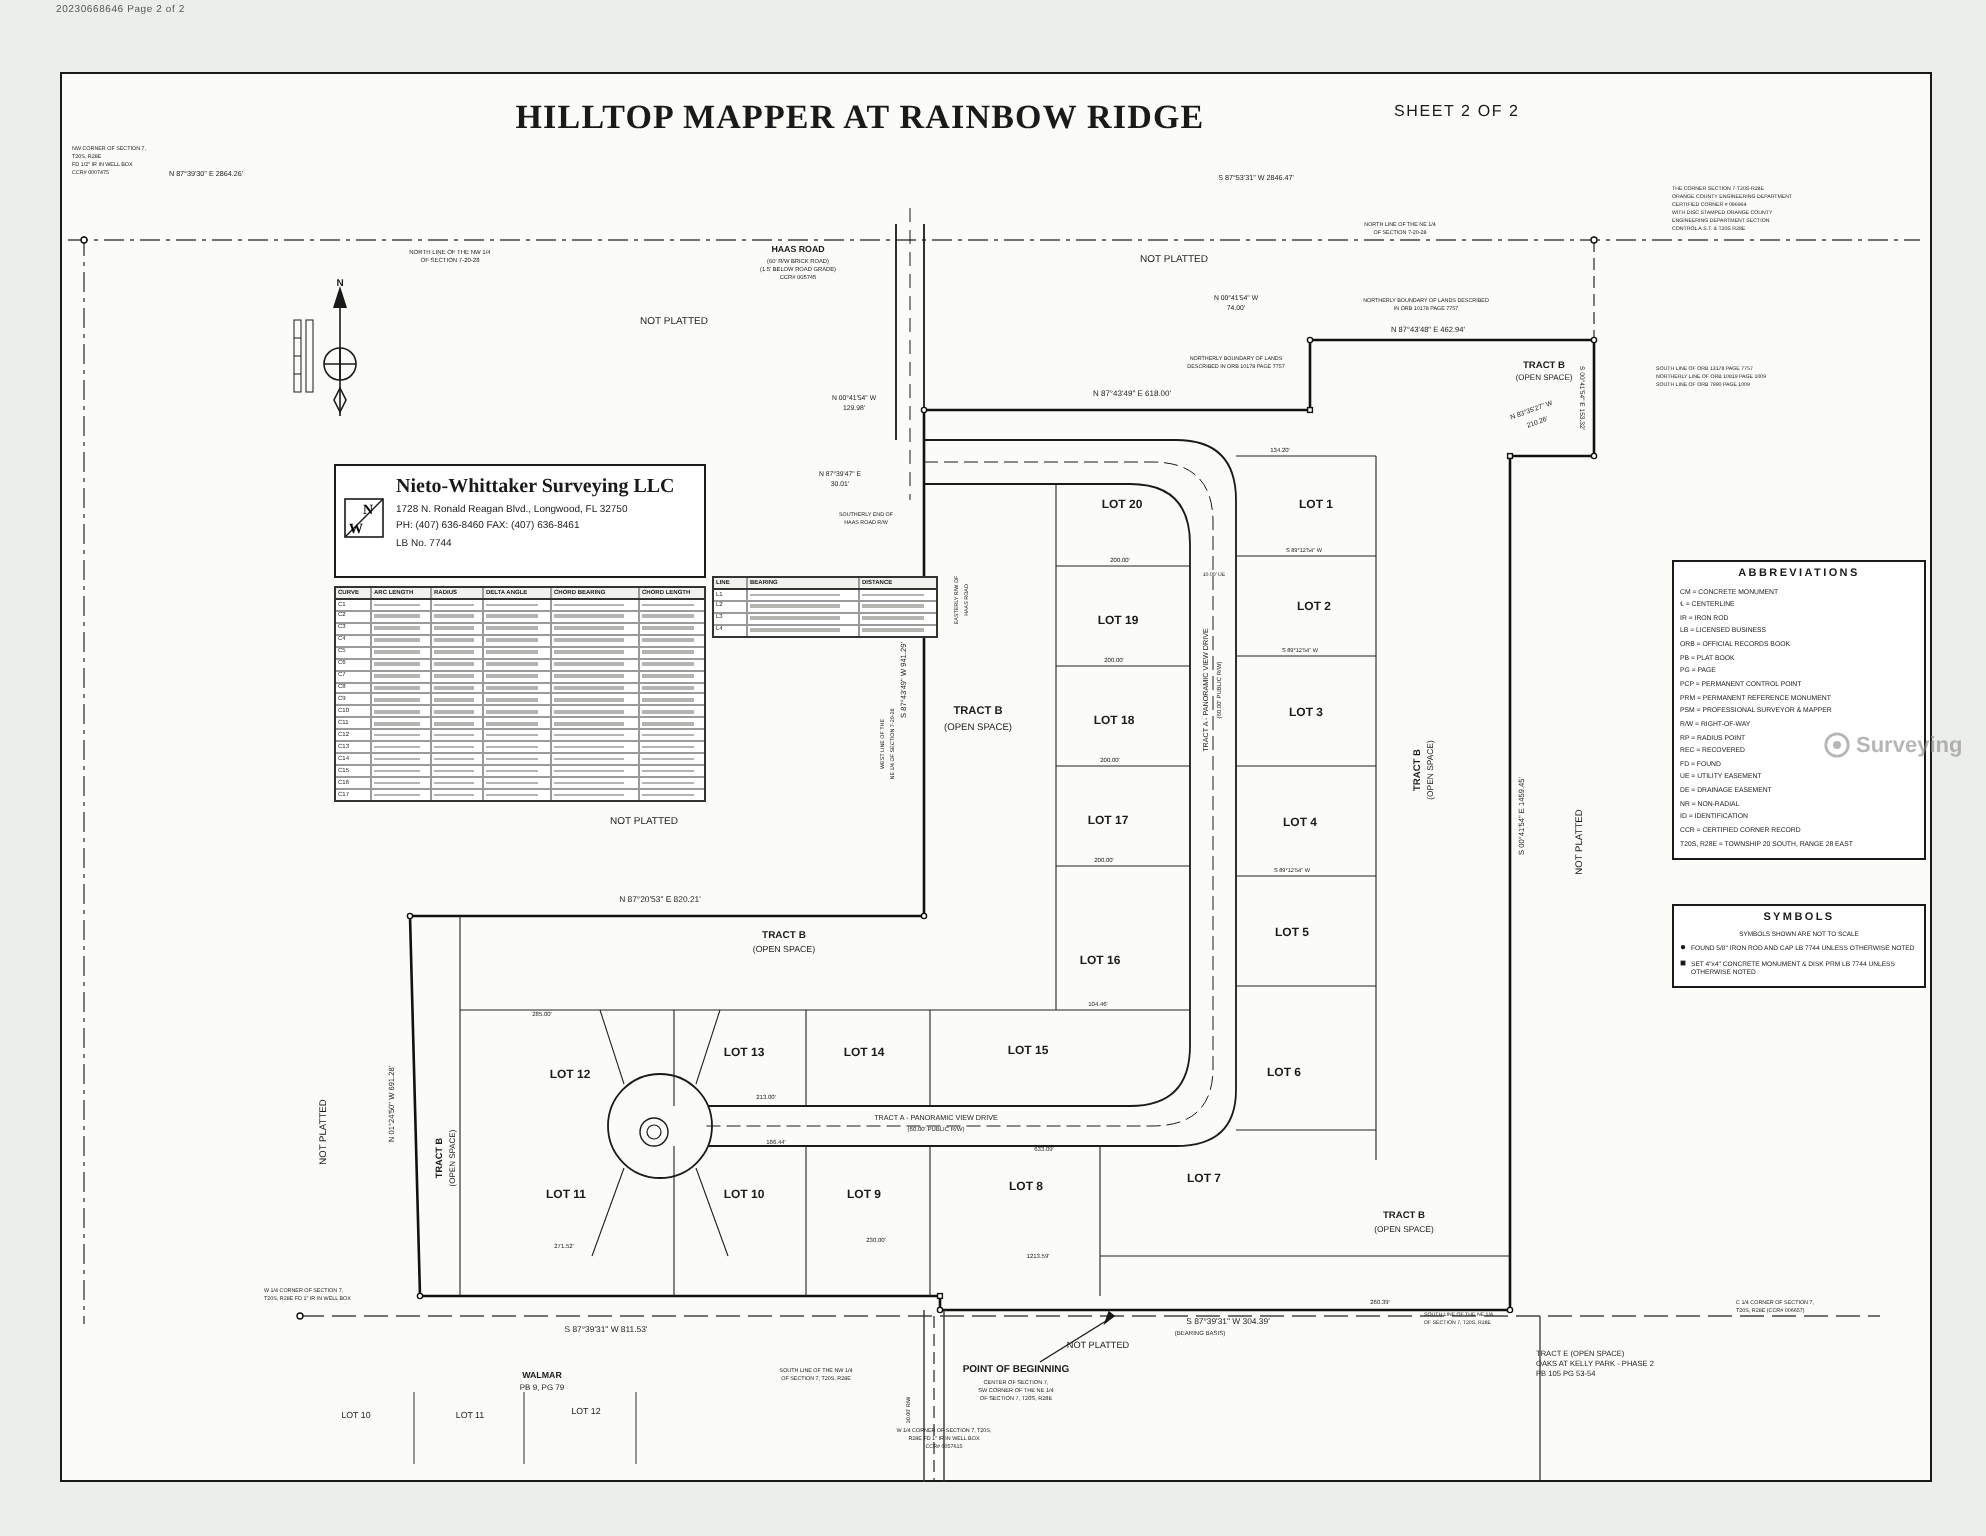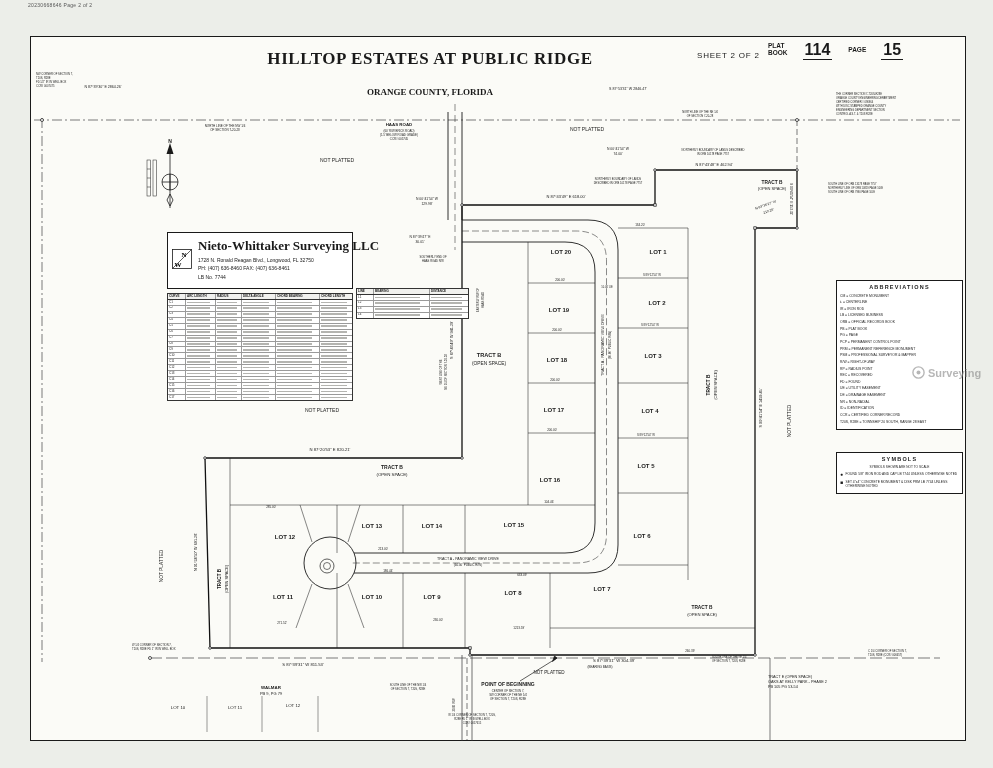--- a/index.html
+++ b/index.html
@@ -12,21 +12,21 @@
   .title{left:190px;top:49px;width:480px;text-align:center;font-family:"Liberation Serif",serif;font-weight:bold;font-size:17px;letter-spacing:.6px;}
   .sub1{left:190px;top:76px;width:480px;text-align:center;font-family:"Liberation Serif",serif;font-weight:bold;font-size:8.5px;}
   .sub2{left:190px;top:87px;width:480px;text-align:center;font-family:"Liberation Serif",serif;font-weight:bold;font-size:9px;}
   .sheet-num{left:697px;top:51px;font-size:8px;letter-spacing:.8px;}
   .plat-block{left:768px;top:42px;width:196px;display:flex;align-items:flex-start;}
   .plat-words{font-size:6.5px;font-weight:bold;line-height:1.15;}
   .big-num{font-size:16px;font-weight:bold;margin-left:15px;line-height:1;border-bottom:1px solid #1a1a1a;padding:0 2px 1px;}
   .page-word{font-size:6.5px;font-weight:bold;margin-left:16px;margin-top:4px;}
   .box{position:absolute;border:1px solid #1a1a1a;background:#fff;box-sizing:border-box;}
   #surveyor-box{left:167px;top:232px;width:186px;height:57px;padding:5px 4px 2px 30px;}
-  .s-name{font-family:"Liberation Serif",serif;font-weight:bold;font-size:13px;white-space:nowrap;}
+  .s-name{font-family:"Liberation Serif",serif;font-weight:bold;font-size:10px;white-space:nowrap;}
   .s-line{font-size:5px;margin-top:2.6px;white-space:nowrap;}
   .s-logo{position:absolute;left:4px;top:16px;}
   .tbl{position:absolute;border:.8px solid #333;background:#fff;box-sizing:border-box;}
   #curve-table{left:167px;top:293px;width:186px;}
   #line-table{left:356px;top:288px;width:113px;}
   .trow{display:flex;border-bottom:.5px solid #9a9a9a;}
   .trow:last-child{border-bottom:none;}
   .thead{font-weight:bold;background:#f1f1ee;border-bottom:.8px solid #333;}
   .tcell{border-right:.5px solid #9a9a9a;padding:.6px 1px;font-size:3px;line-height:1.25;white-space:nowrap;overflow:hidden;box-sizing:border-box;}
   .tcell:last-child{border-right:none;}
@@ -268,32 +268,22 @@
         <text x="836" y="95" font-size="2.6" text-anchor="start">THE CORNER SECTION 7-T20S-R28E</text>
         <text x="836" y="99" font-size="2.6" text-anchor="start">ORANGE COUNTY ENGINEERING DEPARTMENT</text>
         <text x="836" y="103" font-size="2.6" text-anchor="start">CERTIFIED CORNER # 096964</text>
         <text x="836" y="107" font-size="2.6" text-anchor="start">WITH DISC STAMPED ORANGE COUNTY</text>
         <text x="836" y="111" font-size="2.6" text-anchor="start">ENGINEERING DEPARTMENT SECTION</text>
         <text x="836" y="115" font-size="2.6" text-anchor="start">CONTROL A.S.T. &amp; T20S R28E</text>
         <text x="170" y="143" font-size="5" text-anchor="middle" font-weight="bold">N</text>
       </g>
   </svg>
 
-  <div class="abs title">HILLTOP ESTATES AT PUBLIC RIDGE</div>
-  <div class="abs sub2">ORANGE COUNTY, FLORIDA</div>
+  <div class="abs title">HILLTOP MAPPER AT RAINBOW RIDGE</div>
   <div class="abs sheet-num">SHEET 2 OF 2</div>
-  <div class="abs plat-block">
-    <div class="plat-words">
-      <div>PLAT</div>
-      <div>BOOK</div>
-    </div>
-    <div class="big-num">114</div>
-    <div class="page-word">PAGE</div>
-    <div class="big-num">15</div>
-  </div>
 
   <div class="box" id="surveyor-box">
     <svg class="s-logo" width="20" height="20" viewBox="0 0 20 20">
       <rect x="0.5" y="0.5" width="19" height="19" fill="none" stroke="#1a1a1a" stroke-width="0.8"></rect>
       <path d="M0.5,19.5 L19.5,0.5" stroke="#1a1a1a" stroke-width="0.7"></path>
       <text x="12" y="8" font-size="7" font-weight="bold" font-family="Liberation Serif, serif" text-anchor="middle">N</text>
       <text x="6" y="17.5" font-size="7" font-weight="bold" font-family="Liberation Serif, serif" text-anchor="middle">W</text>
     </svg>
     <div class="s-name">Nieto-Whittaker Surveying LLC</div>
     <div class="s-line">1728 N. Ronald Reagan Blvd., Longwood, FL 32750</div>

